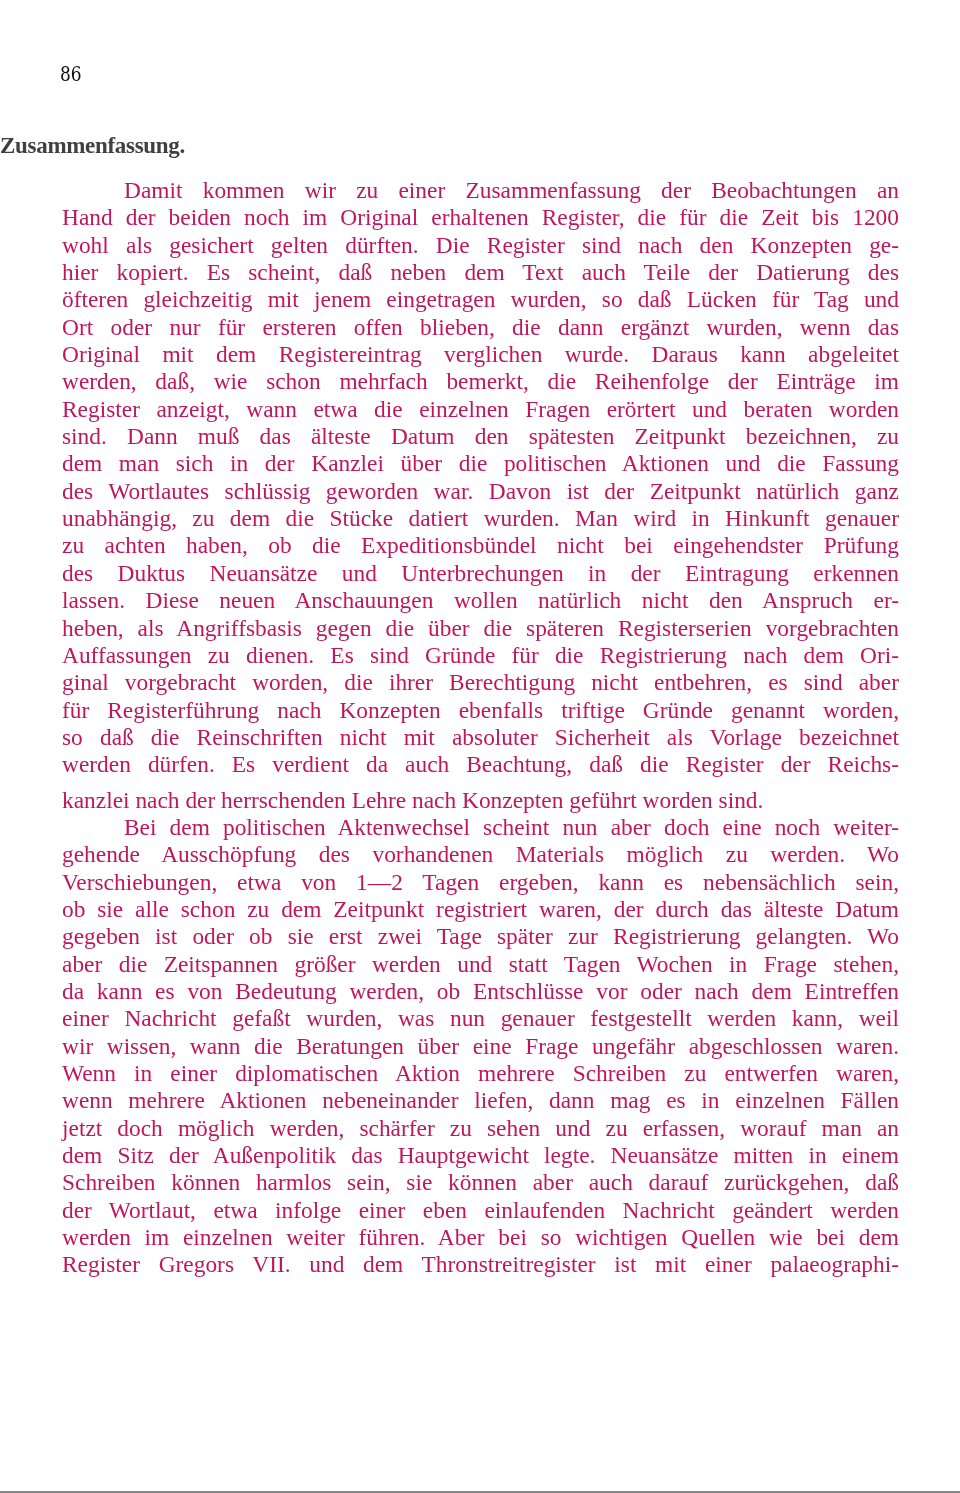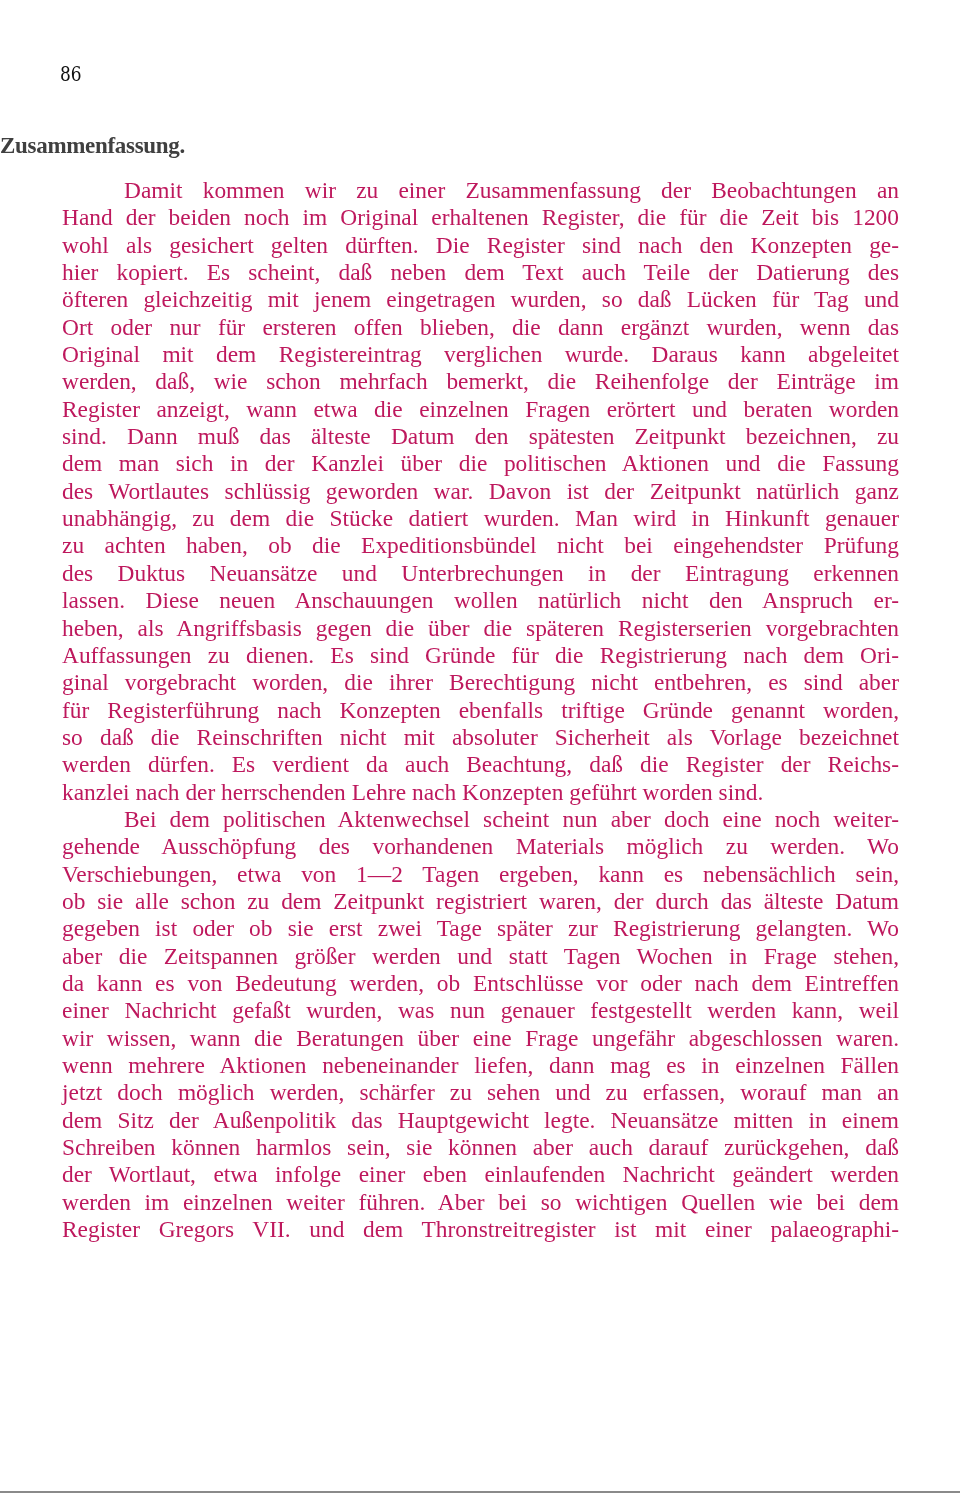--- a/index.html
+++ b/index.html
@@ -17,21 +17,21 @@
   }
   .body-text {
     position: absolute; left: 62px; top: 177px; width: 837px;
     font-family: "Liberation Serif", serif; font-size: 23.4px; line-height: 27.35px; color: #be185d;
   }
   .line {
     display: block; white-space: nowrap; height: 27.35px;
     text-align: justify; text-align-last: justify;
   }
   .line.indent { padding-left: 62px; }
-  .line.last { text-align-last: left; }
+  .line.last { text-align-last: left; margin-top: 8px; }
   .bottom-rule { position: absolute; left: 0; top: 1491px; width: 960px; height: 2px; background: #8a8a8a; }
 </style>
 </head>
 <body>
 
 <div class="page">
   <div class="page-number">86</div>
   <div class="heading">Zusammenfassung.</div>
   <div class="body-text">
     <div id="para-0" class="paragraph">
@@ -62,20 +62,21 @@
     <div id="para-1" class="paragraph">
         <span class="line indent">Bei dem politischen Aktenwechsel scheint nun aber doch eine noch weiter-</span>
         <span class="line">gehende Ausschöpfung des vorhandenen Materials möglich zu werden. Wo</span>
         <span class="line">Verschiebungen, etwa von 1—2 Tagen ergeben, kann es nebensächlich sein,</span>
         <span class="line">ob sie alle schon zu dem Zeitpunkt registriert waren, der durch das älteste Datum</span>
         <span class="line">gegeben ist oder ob sie erst zwei Tage später zur Registrierung gelangten. Wo</span>
         <span class="line">aber die Zeitspannen größer werden und statt Tagen Wochen in Frage stehen,</span>
         <span class="line">da kann es von Bedeutung werden, ob Entschlüsse vor oder nach dem Eintreffen</span>
         <span class="line">einer Nachricht gefaßt wurden, was nun genauer festgestellt werden kann, weil</span>
         <span class="line">wir wissen, wann die Beratungen über eine Frage ungefähr abgeschlossen waren.</span>
+        <span class="line">Wenn in einer diplomatischen Aktion mehrere Schreiben zu entwerfen waren,</span>
         <span class="line">wenn mehrere Aktionen nebeneinander liefen, dann mag es in einzelnen Fällen</span>
         <span class="line">jetzt doch möglich werden, schärfer zu sehen und zu erfassen, worauf man an</span>
         <span class="line">dem Sitz der Außenpolitik das Hauptgewicht legte. Neuansätze mitten in einem</span>
         <span class="line">Schreiben können harmlos sein, sie können aber auch darauf zurückgehen, daß</span>
         <span class="line">der Wortlaut, etwa infolge einer eben einlaufenden Nachricht geändert werden</span>
         <span class="line">werden im einzelnen weiter führen. Aber bei so wichtigen Quellen wie bei dem</span>
         <span class="line">Register Gregors VII. und dem Thronstreitregister ist mit einer palaeographi-</span>
       </div>
   </div>
   <div class="bottom-rule"></div>

